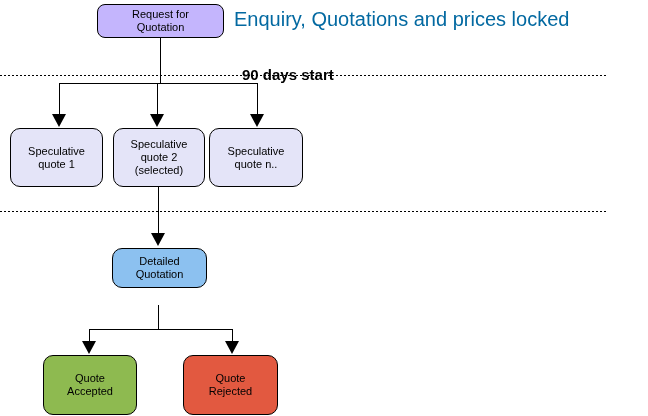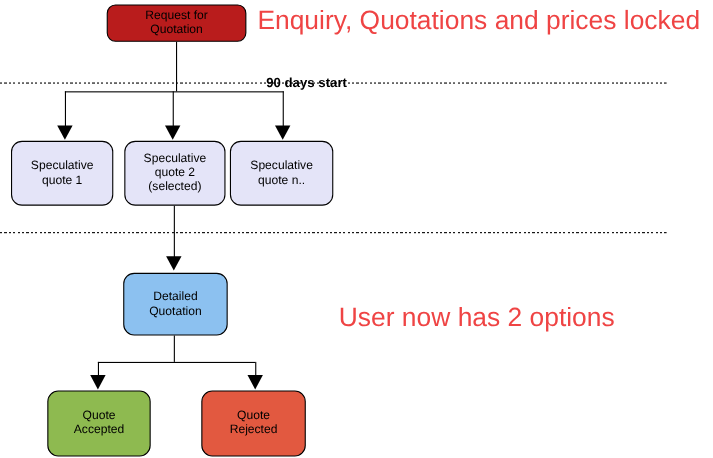--- a/index.html
+++ b/index.html
@@ -21,29 +21,29 @@
     align-items: center;
     justify-content: center;
     text-align: center;
     font-size: 11px;
     line-height: 13px;
     white-space: pre-line;
     color: #000;
   }
   .annotation {
     position: absolute;
-    font-size: 24px;
+    font-size: 20px;
     line-height: 26px;
     white-space: pre-line;
-    color: #ef4444;
+    color: #0369a1;
   }
   .line-label {
     position: absolute;
     font-weight: bold;
-    font-size: 12px;
+    font-size: 15px;
     line-height: 16px;
     color: #000;
   }
   .vline { position: absolute; width: 1px; background: #000; }
   .hline { position: absolute; height: 1px; background: #000; }
   .dotted {
     position: absolute;
     height: 1px;
     background: repeating-linear-gradient(90deg, #000 0 2px, transparent 2px 4px);
   }
@@ -52,21 +52,21 @@
     width: 0; height: 0;
     border-left: 7px solid transparent;
     border-right: 7px solid transparent;
     border-top: 13px solid #000;
   }
   
   #node-request  { left: 97px;  top: 4px;   width: 127px; height: 34px; border-radius: 8px; }
   #node-spec1    { left: 10px;  top: 128px; width: 93px;  height: 59px; }
   #node-spec2    { left: 113px; top: 128px; width: 92px;  height: 59px; }
   #node-specn    { left: 209px; top: 128px; width: 94px;  height: 59px; }
-  #node-detailed { left: 112px; top: 248px; width: 95px;  height: 57px; }
+  #node-detailed { left: 112px; top: 248px; width: 95px;  height: 40px; }
   #node-accepted { left: 43px;  top: 355px; width: 94px;  height: 60px; }
   #node-rejected { left: 183px; top: 355px; width: 95px;  height: 60px; }
   
   #ann-enquiry  { left: 234px; top: 6px; }
   #ann-viewall  { left: 315px; top: 130px; }
   #ann-options  { left: 308px; top: 276px; }
   #label-days   { left: 242px; top: 67px; }
   #label-noback { left: 240px; top: 203px; }
 </style>
 </head>
@@ -88,34 +88,33 @@
   <div class="dotted" style="left:0; top:211px; width:606px;"></div>
   <div class="arrow-down" style="left:151px; top:233px;"></div>
 
   <div class="vline" style="left:158px; top:305px; height:24px;"></div>
   <div class="hline" style="left:89px; top:329px; width:143px;"></div>
   <div class="vline" style="left:89px;  top:329px; height:13px;"></div>
   <div class="vline" style="left:232px; top:329px; height:13px;"></div>
   <div class="arrow-down" style="left:82px;  top:341px;"></div>
   <div class="arrow-down" style="left:225px; top:341px;"></div>
 
-  <div class="node" id="node-request" style="background-color: #b91c1c;">Request for
+  <div class="node" id="node-request" style="background-color: #c4b5fd;">Request for
 Quotation</div>
   <div class="node" id="node-spec1" style="background-color: rgb(228, 228, 248);">Speculative
 quote 1</div>
   <div class="node" id="node-spec2" style="background-color: rgb(228, 228, 248);">Speculative
 quote 2
 (selected)</div>
   <div class="node" id="node-specn" style="background-color: rgb(228, 228, 248);">Speculative
 quote n..</div>
   <div class="node" id="node-detailed" style="background-color: rgb(140, 193, 240);">Detailed
 Quotation</div>
   <div class="node" id="node-accepted" style="background-color: rgb(142, 186, 80);">Quote
 Accepted</div>
   <div class="node" id="node-rejected" style="background-color: rgb(226, 89, 64);">Quote
 Rejected</div>
 
   <div class="annotation" id="ann-enquiry">Enquiry, Quotations and prices locked</div>
-  <div class="annotation" id="ann-options">User now has 2 options</div>
 
   <div class="line-label" id="label-days">90 days start</div>
 
 </div>
 
 </body></html>

